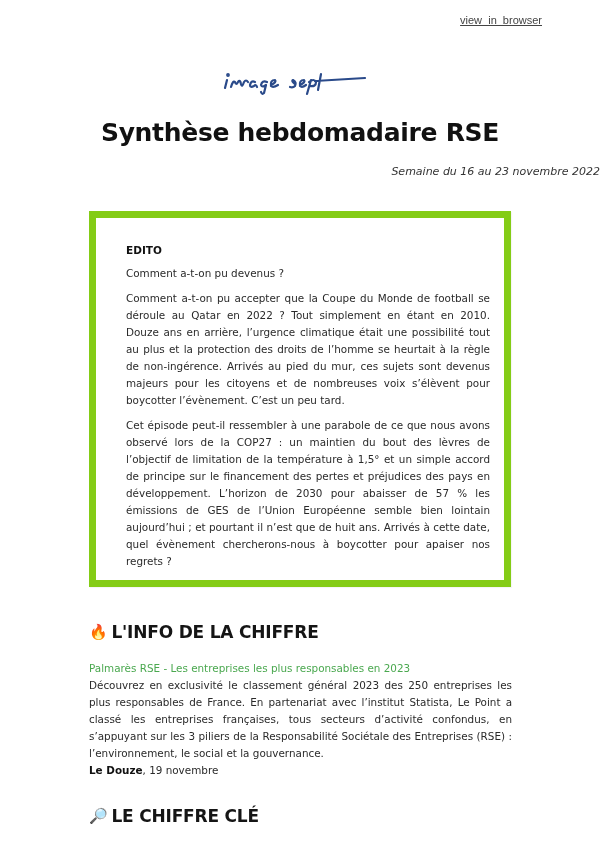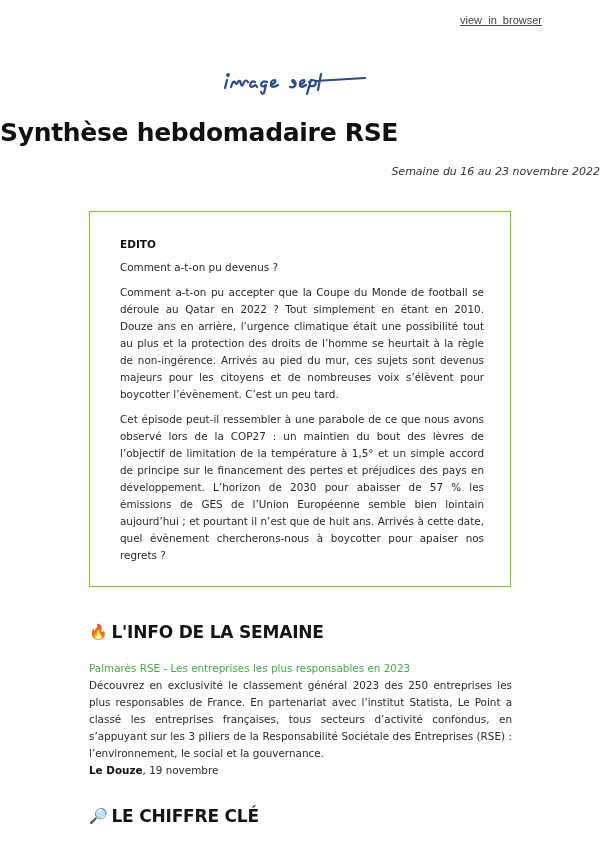--- a/index.html
+++ b/index.html
@@ -10,30 +10,30 @@
     .view-link {
       position: absolute; top: 14px; right: 58px;
       font-size: 11px; color: #444; text-decoration: underline;
       font-family: "Liberation Sans", sans-serif;
     }
     .logo {
       position: absolute; top: 60px; left: 0; width: 600px; height: 36px;
       display: flex; justify-content: center;
     }
     .title {
-      position: absolute; top: 118px; left: 0; width: 600px; text-align: left;
+      position: absolute; top: 118px; left: 0; width: 600px; text-align: center;
       font-size: 25px; font-weight: bold; letter-spacing: -0.3px; color: #111;
     }
     .subtitle {
       position: absolute; top: 165px; left: 0; width: 600px; text-align: right;
       font-size: 11px; font-style: italic; color: #333;
     }
     .edito-box {
       position: absolute; top: 211px; left: 89px; width: 422px; height: 376px;
-      border: 1px solid #84cc16; box-sizing: border-box;
+      border: 7px solid #84cc16; box-sizing: border-box;
       box-shadow: 1px 1px 1px rgba(0,0,0,0.04);
     }
     .edito-inner {
       position: absolute; top: 24px; left: 30px; width: 364px;
       font-size: 10.4px; line-height: 17px; color: #2a2a2a;
     }
     .edito-label { font-weight: bold; font-size: 10.5px; margin-bottom: 6px; color: #111; }
     .edito-p { margin: 0 0 8px 0; text-align: justify; }
     .section-head {
       position: absolute; left: 89px; font-size: 17px; font-weight: bold;
@@ -77,21 +77,21 @@
   <div class="edito-inner">
     <div class="edito-label">EDITO</div>
     <p class="edito-p">Comment a-t-on pu devenus ?</p>
     <p class="edito-p">Comment a-t-on pu accepter que la Coupe du Monde de football se déroule au Qatar en 2022 ? Tout simplement en étant en 2010. Douze ans en arrière, l’urgence climatique était une possibilité tout au plus et la protection des droits de l’homme se heurtait à la règle de non-ingérence. Arrivés au pied du mur, ces sujets sont devenus majeurs pour les citoyens et de nombreuses voix s’élèvent pour boycotter l’évènement. C’est un peu tard.</p>
     <p class="edito-p">Cet épisode peut-il ressembler à une parabole de ce que nous avons observé lors de la COP27 : un maintien du bout des lèvres de l’objectif de limitation de la température à 1,5° et un simple accord de principe sur le financement des pertes et préjudices des pays en développement. L’horizon de 2030 pour abaisser de 57 % les émissions de GES de l’Union Européenne semble bien lointain aujourd’hui ; et pourtant il n’est que de huit ans. Arrivés à cette date, quel évènement chercherons-nous à boycotter pour apaiser nos regrets ?</p>
   </div>
 </div>
 
 <div class="section-head" style="top:622px;">
   <span class="emoji">🔥</span>
-  <span>L'INFO DE LA SEMAINE</span>
+  <span>L'INFO DE LA CHIFFRE</span>
 </div>
 
 <div class="info-block">
   <a class="info-link">Palmarès RSE - Les entreprises les plus responsables en 2023</a>
   <div class="info-text">Découvrez en exclusivité le classement général 2023 des 250 entreprises les plus responsables de France. En partenariat avec l’institut Statista, Le Point a classé les entreprises françaises, tous secteurs d’activité confondus, en s’appuyant sur les 3 piliers de la Responsabilité Sociétale des Entreprises (RSE) : l’environnement, le social et la gouvernance.</div>
   <div class="source"><b>Le Douze</b><span>, 19 novembre</span></div>
 </div>
 
 <div class="section-head" style="top:806px;">
   <span class="emoji">🔎</span>

